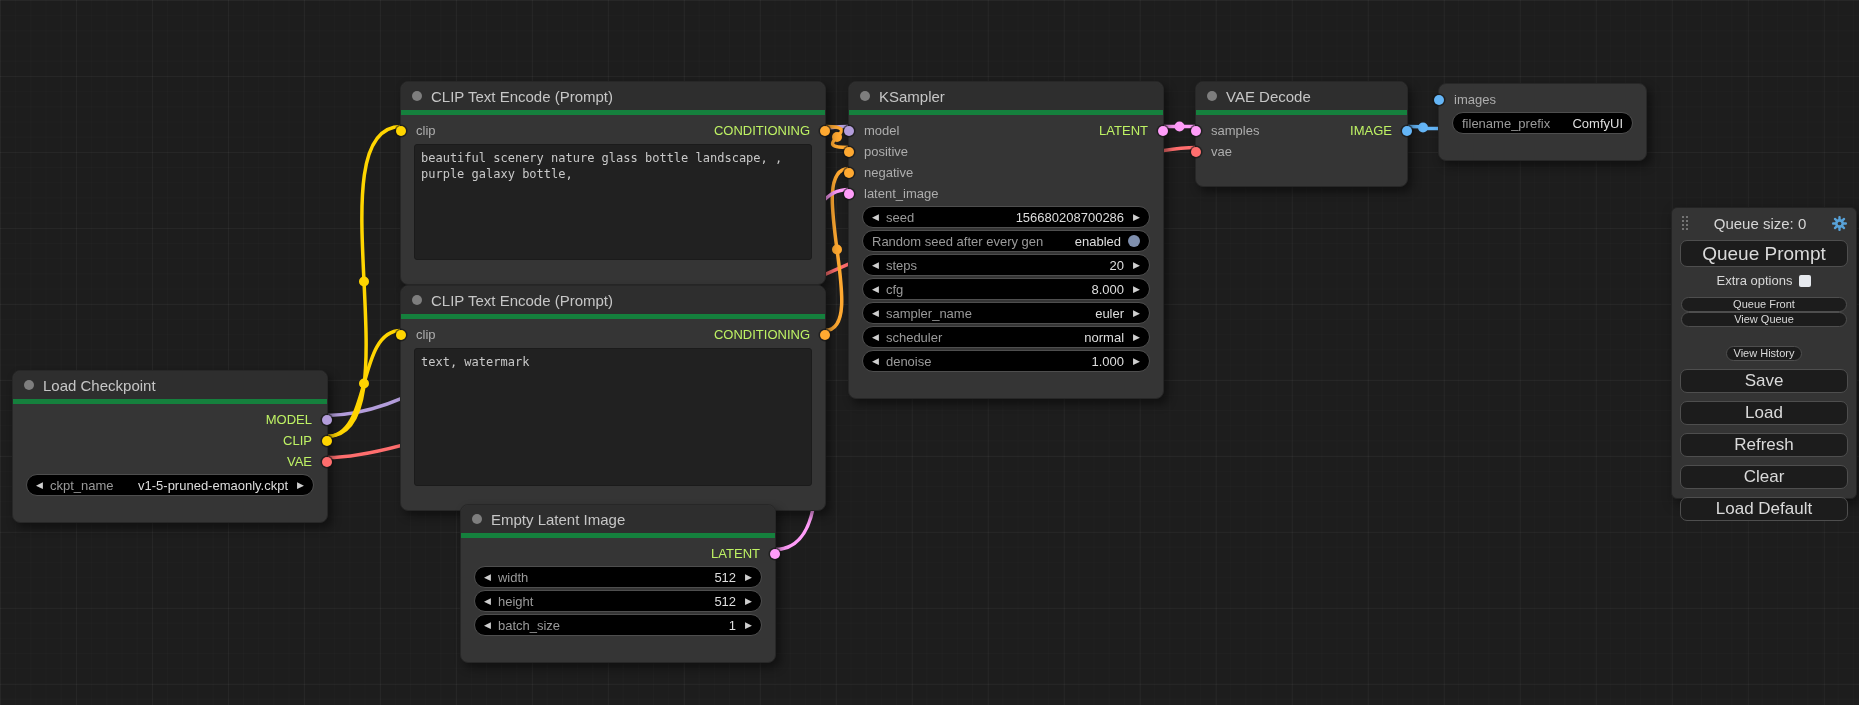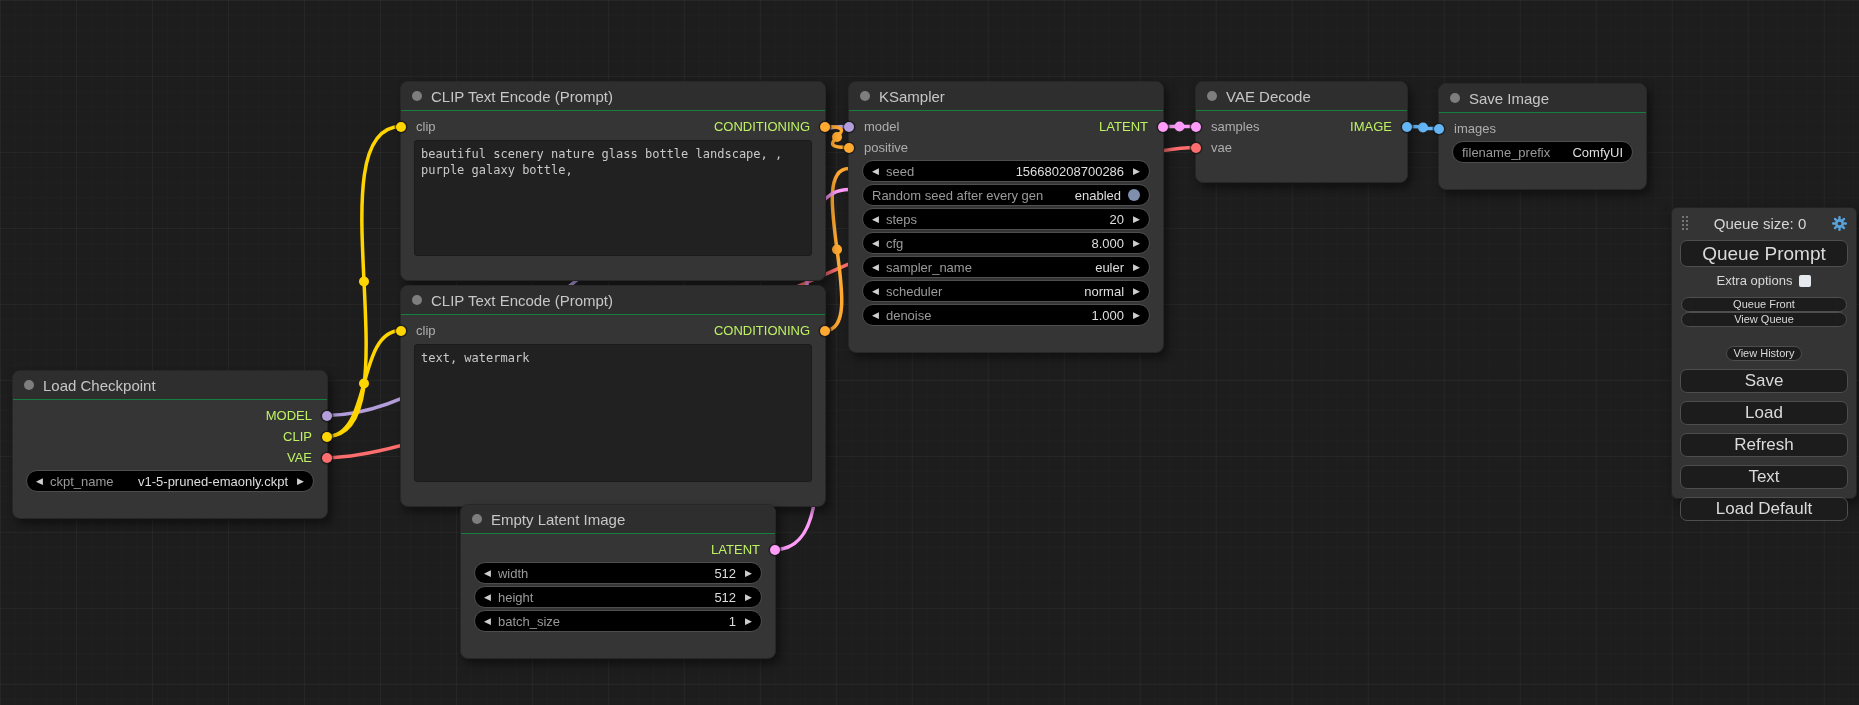--- a/index.html
+++ b/index.html
@@ -15,21 +15,21 @@
     font-family:"Liberation Sans",sans-serif;
   }
   #wire-layer{position:absolute;left:0;top:0;width:1859px;height:705px;z-index:1;pointer-events:none;}
   
   .node{
     position:absolute;z-index:2;background:#353535;border:1px solid #272727;
     border-radius:8px;box-shadow:4px 5px 10px rgba(0,0,0,0.45);color:#b0b0b0;
   }
   .ntitle{
     height:28px;display:flex;align-items:center;gap:9px;padding:0 11px;
-    background:#2e2e2e;border-bottom:1px solid #15803d;border-radius:8px 8px 0 0;
+    background:#2e2e2e;border-bottom:5px solid #15803d;border-radius:8px 8px 0 0;
     color:#c6c6c6;font-size:15px;white-space:nowrap;
   }
   .ndot{width:10px;height:10px;border-radius:50%;background:#7e7e7e;flex:none;}
   .nbody{padding:5px 0 24px;}
   .row{position:relative;height:21px;display:flex;align-items:center;padding:0 15px;font-size:13px;color:#adadad;white-space:nowrap;}
   .row .right{margin-left:auto;color:#bef264;}
   .port{
     position:absolute;width:10px;height:10px;border-radius:50%;top:50%;
     transform:translateY(-50%);box-shadow:0 0 0 1.5px rgba(18,18,18,0.6);
   }
@@ -194,20 +194,28 @@
     <div class="row">
       <span class="port in" style="background: rgb(179, 157, 219);"></span>
       <span>model</span>
       <span class="right">LATENT</span>
       <span class="port out" style="background: rgb(255, 156, 249);"></span>
     </div>
     <div class="row">
       <span class="port in" style="background: rgb(255, 169, 49);"></span>
       <span>positive</span>
     </div>
+    <div class="row">
+      <span class="port in" style="background: rgb(255, 169, 49);"></span>
+      <span>negative</span>
+    </div>
+    <div class="row">
+      <span class="port in" style="background: rgb(255, 156, 249);"></span>
+      <span>latent_image</span>
+    </div>
     <div class="widget">
       <span class="arr l">◀</span>
       <span>seed</span>
       <span class="wvalue">156680208700286</span>
       <span class="arr r">▶</span>
     </div>
     <div class="widget">
       <span>Random seed after every gen</span>
       <span class="wvalue">enabled</span>
       <span class="toggle-dot" style="background: rgb(127, 143, 174);"></span>
@@ -258,24 +266,20 @@
       <span class="port out" style="background: rgb(100, 181, 246);"></span>
     </div>
     <div class="row">
       <span class="port in" style="background: rgb(255, 110, 110);"></span>
       <span>vae</span>
     </div>
   </div>
 </div>
 
 <div class="node" style="left:1438px;top:83px;width:207px;">
-  <div class="ntitle">
-    <span class="ndot"></span>
-    <span>Save Image</span>
-  </div>
   <div class="nbody">
     <div class="row">
       <span class="port in" style="background: rgb(100, 181, 246);"></span>
       <span>images</span>
     </div>
     <div class="widget">
       <span>filename_prefix</span>
       <span class="wvalue">ComfyUI</span>
     </div>
   </div>
@@ -312,15 +316,15 @@
   <div class="small-row">
     <span class="btn small">Queue Front</span>
     <span class="btn small">View Queue</span>
   </div>
   <div class="center-row">
     <span class="btn small">View History</span>
   </div>
   <div class="btn big">Save</div>
   <div class="btn big">Load</div>
   <div class="btn big">Refresh</div>
-  <div class="btn big">Text</div>
+  <div class="btn big">Clear</div>
   <div class="btn big">Load Default</div>
 </div>
 
 </body></html>

